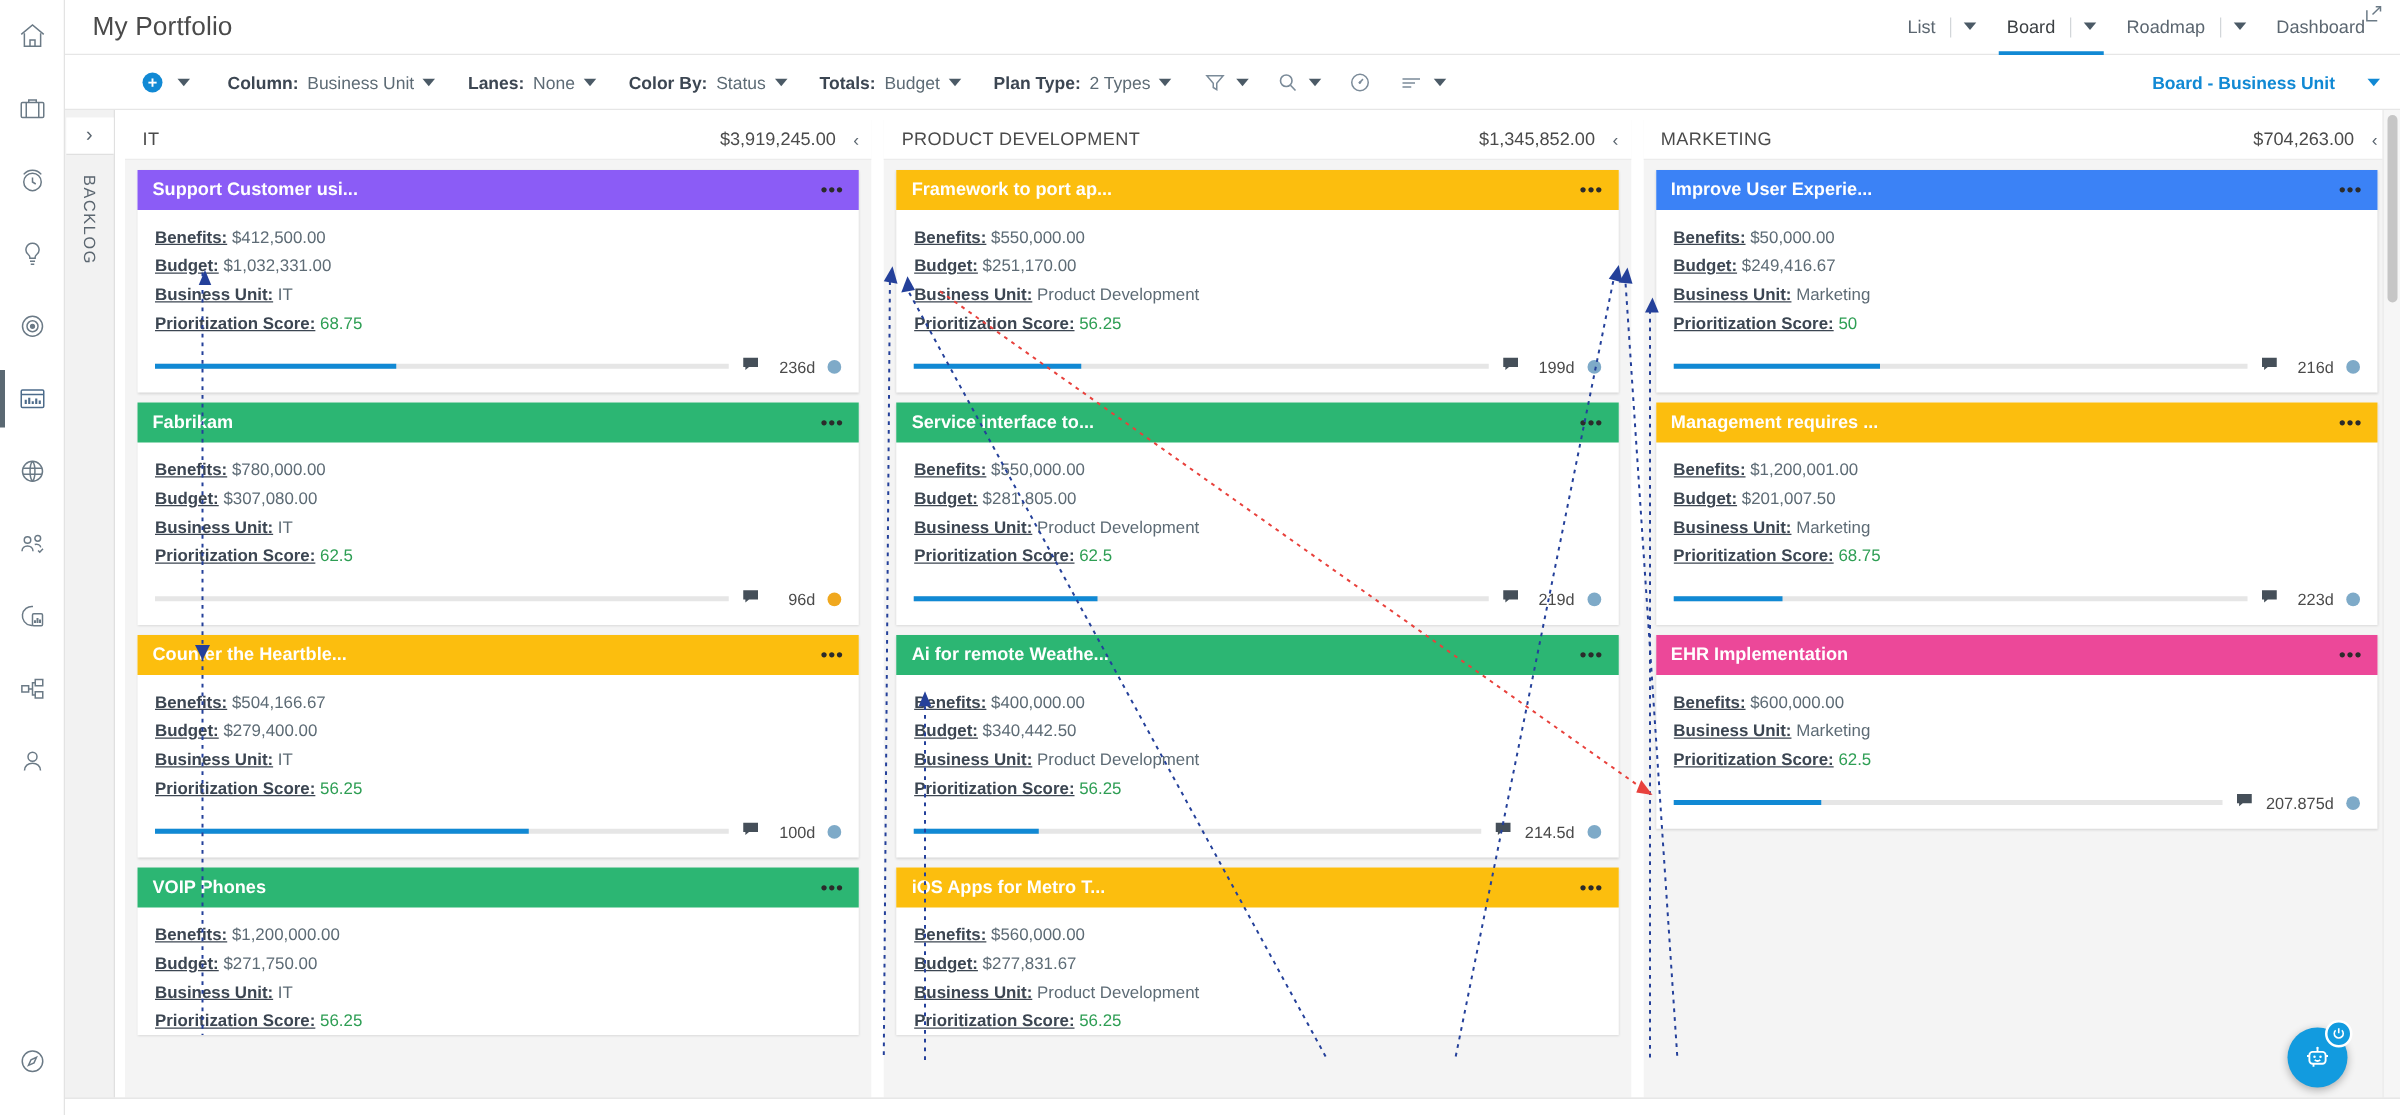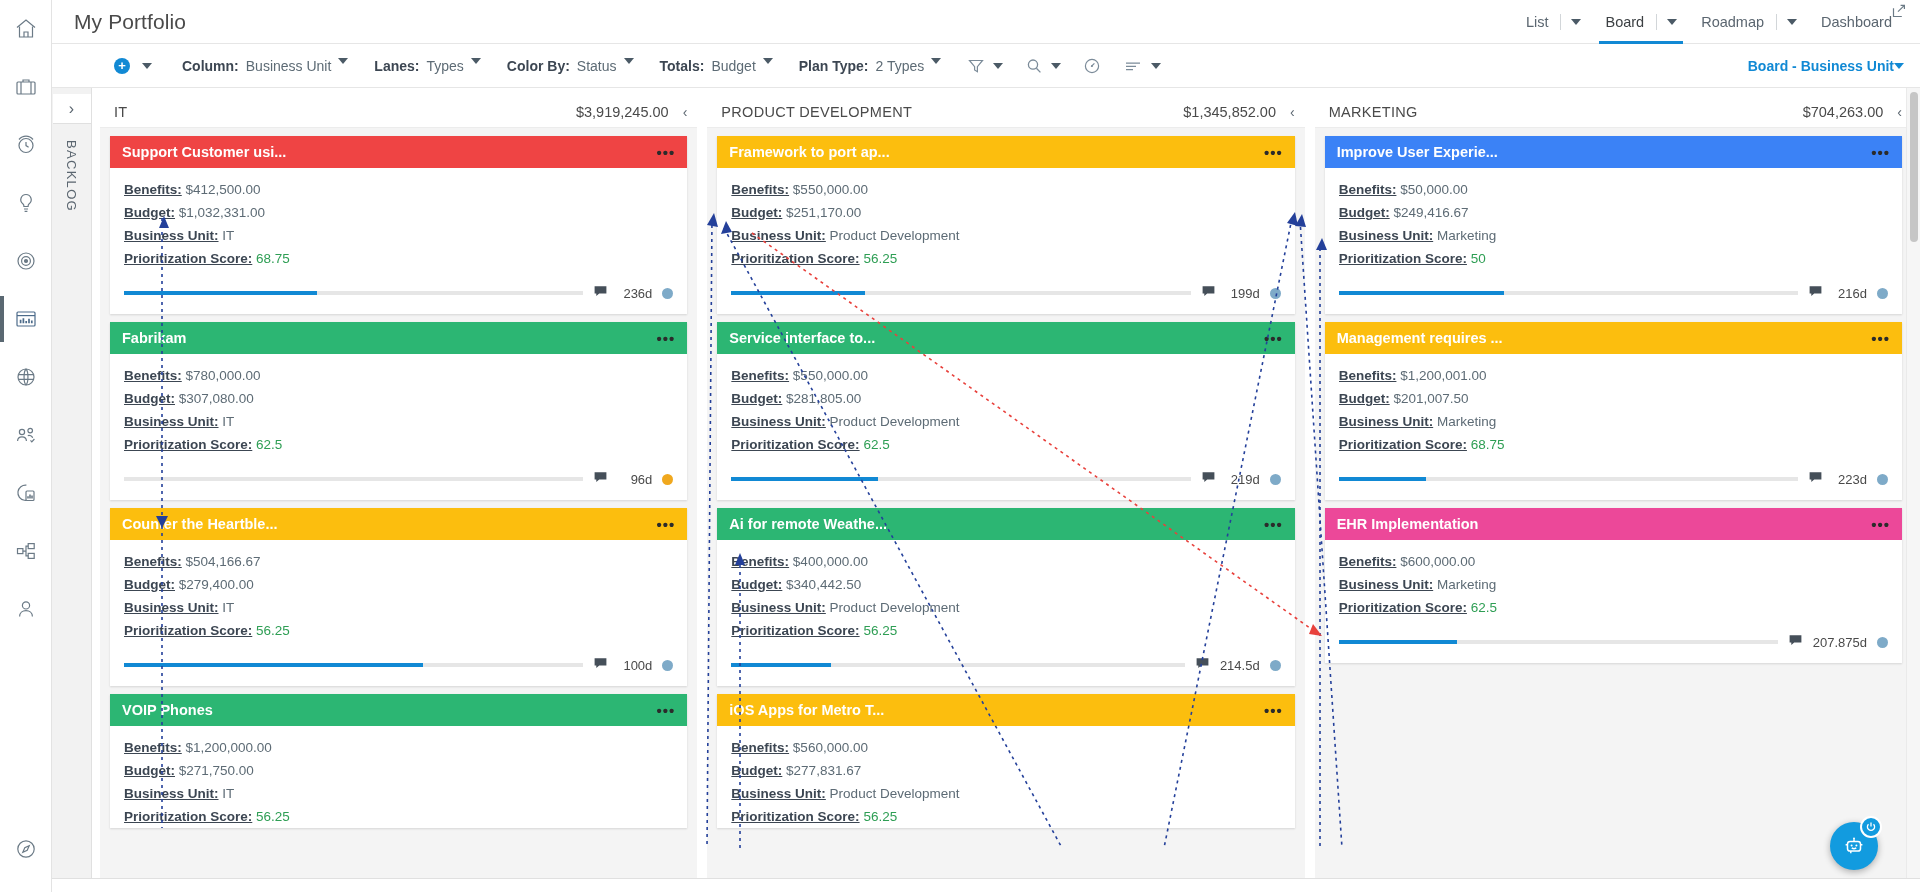--- a/index.html
+++ b/index.html
@@ -77,30 +77,30 @@
     border-bottom: 1px solid #e6e6e6;
     background: #fff; padding-left: 60px; position: relative;
   }
   .plus-group { display:flex; align-items:center; gap:12px; position:absolute; left:62px; }
   .plus-circle {
     width:16px; height:16px; border-radius:50%; background:#1189d4;
     display:flex; align-items:center; justify-content:center;
     color:#fff; font-size:13px; line-height:1; font-weight:bold;
   }
   .tb-item {
-    font-size: 14px; color:#5d6b75; display:flex; align-items:flex-start; gap:7px;
+    font-size: 14px; color:#5d6b75; display:flex; align-items:center; gap:7px;
     margin-right: 26px; white-space: nowrap;
   }
   .tb-item b { color:#3c4652; font-weight:700; }
   .tb-item .val { color:#5d6b75; }
   .tb-icon { margin-right: 22px; display:flex; align-items:center; gap:8px; color:#7b8b99; }
   .tb-first { margin-left: 70px; }
   .board-sel {
     margin-left:auto; margin-right:16px; color:#1189d4; font-size:14px;
-    font-weight:700; display:flex; align-items:center; gap:0; white-space:nowrap;
+    font-weight:700; display:flex; align-items:center; gap:26px; white-space:nowrap;
   }
   .board-sel .caret-glyph { border-top-color:#1189d4; }
 
   
   .boardwrap { flex: 1 1 auto; position: relative; background:#ffffff; overflow:hidden; display:flex; }
   .backlog {
     width: 40px; flex:0 0 40px; background:#f2f2f2; border-right:1px solid #e0e0e0;
     display:flex; flex-direction:column; align-items:center; padding-top:6px;
   }
   .backlog-toggle {
@@ -304,21 +304,21 @@
         <i class="caret-glyph"></i>
       </div>
 
       <div class="tb-item tb-first">
         <b>Column:</b>
         <span class="val">Business Unit</span>
         <i class="caret-glyph"></i>
       </div>
       <div class="tb-item">
         <b>Lanes:</b>
-        <span class="val">Types</span>
+        <span class="val">None</span>
         <i class="caret-glyph"></i>
       </div>
       <div class="tb-item">
         <b>Color By:</b>
         <span class="val">Status</span>
         <i class="caret-glyph"></i>
       </div>
       <div class="tb-item">
         <b>Totals:</b>
         <span class="val">Budget</span>
@@ -372,21 +372,21 @@
 
       <div class="columns" id="columns">
           <div class="col">
             <div class="col-head">
               <span class="col-name">IT</span>
               <span class="col-total">$3,919,245.00</span>
               <span class="col-collapse">‹</span>
             </div>
             <div class="col-body">
               <div class="card">
-                <div class="card-head" style="background:#ef4444">
+                <div class="card-head" style="background:#8b5cf6">
                   <span class="card-title">Support Customer usi...</span>
                   <span class="card-menu">•••</span>
                 </div>
                 <div class="card-body">
                   <div class="crow"><b>Benefits:</b> <span class="v">$412,500.00</span></div>
                   <div class="crow"><b>Budget:</b> <span class="v">$1,032,331.00</span></div>
                   <div class="crow"><b>Business Unit:</b> <span class="v">IT</span></div>
                   <div class="crow"><b>Prioritization Score:</b> <span class="score">68.75</span></div>
                 </div>
                 <div class="card-foot">

